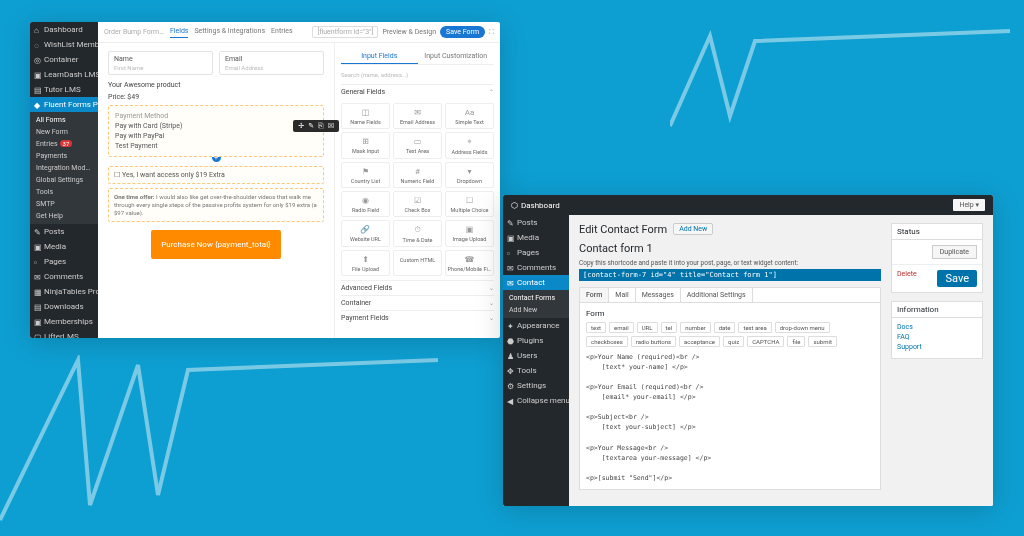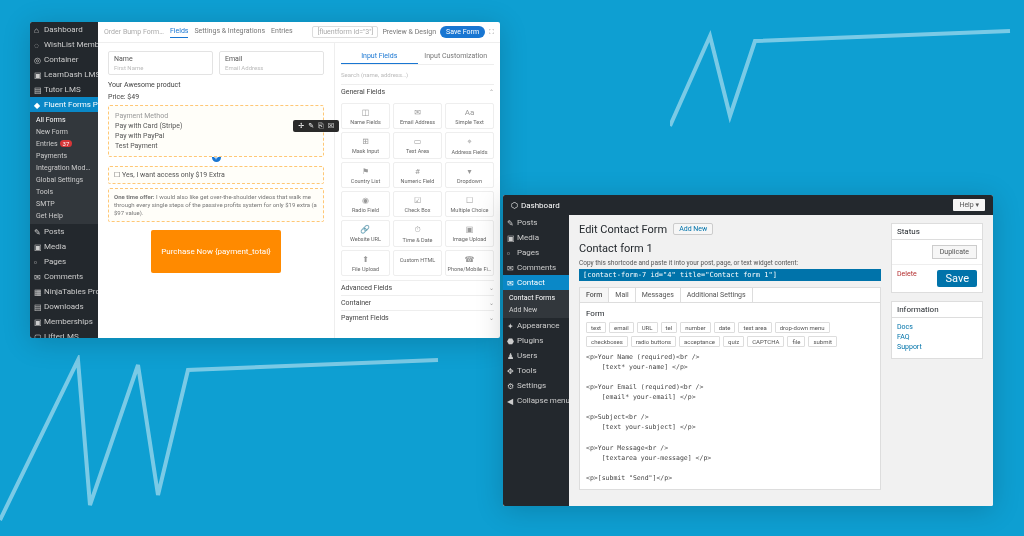--- a/index.html
+++ b/index.html
@@ -29,21 +29,21 @@
 .field{flex:1;border:1px solid #e3e3e3;border-radius:2px;padding:3px 5px}
 .field .lab{font-size:7px;color:#555;margin-bottom:1px}
 .field .ph{font-size:6px;color:#bbb}
 .txt{font-size:7px;color:#444;margin:4px 0}
 .paybox{border:1px dashed #ffc776;border-radius:2px;padding:5px 6px;margin-top:4px;position:relative;background:#fffef9}
 .paybox .opt{font-size:7px;color:#555;padding:1px 0}
 .tool{position:absolute;top:14px;right:-16px;background:#2a2a2a;color:#fff;font-size:7px;padding:2px 5px;border-radius:2px;display:flex;gap:4px}
 .addbtn{width:9px;height:9px;border-radius:50%;background:#1976d2;color:#fff;font-size:8px;display:flex;align-items:center;justify-content:center;margin:-4px auto 4px}
 .chkrow{border:1px dashed #ffc776;padding:4px 5px;font-size:7px;color:#555;border-radius:2px;margin-bottom:4px;background:#fffef9}
 .offer{border:1px dashed #ffc776;padding:4px 5px;font-size:6px;color:#777;line-height:1.35;border-radius:2px;background:#fffef9}
-.bigbtn{background:#ff8a00;color:#fff;padding:17px 10px;border-radius:2px;font-size:8px;margin:8px auto 0;display:block;width:fit-content;border:none}
+.bigbtn{background:#ff8a00;color:#fff;padding:10px 10px;border-radius:2px;font-size:8px;margin:8px auto 0;display:block;width:fit-content;border:none}
 .fields-col{width:166px;padding:6px 6px;border-left:1px solid #eee}
 .ftabs{display:flex;font-size:7px;gap:0;border-bottom:1px solid #eee;margin-bottom:4px}
 .ftabs span{flex:1;text-align:center;padding:3px 0;color:#777}
 .ftabs span.active{color:#1976d2;border-bottom:1px solid #1976d2}
 .search{font-size:6px;color:#bbb;padding:2px 0;margin-bottom:4px}
 .section{font-size:7px;color:#444;padding:3px 0;border-top:1px solid #eee;display:flex}
 .section .chev{margin-left:auto;font-size:6px;color:#999}
 .fgrid{display:grid;grid-template-columns:repeat(3,1fr);gap:3px;margin:4px 0}
 .fcell{border:1px solid #eee;border-radius:2px;padding:4px 1px 3px;text-align:center;font-size:5.5px;color:#666}
 .fcell .ic{font-size:8px;color:#999;display:block;margin-bottom:2px}

